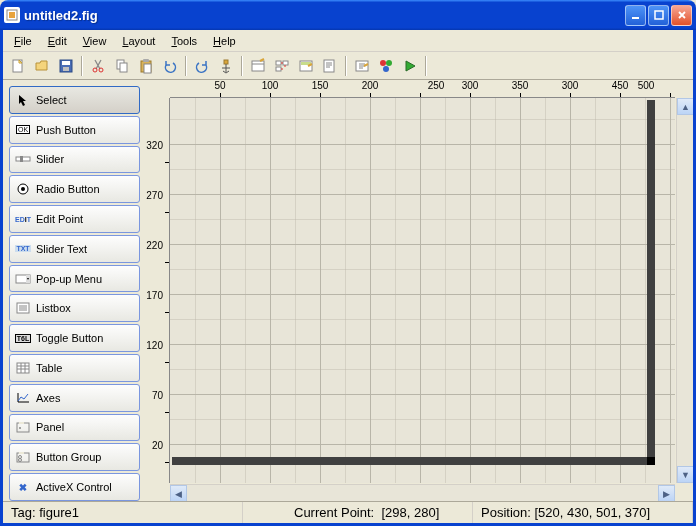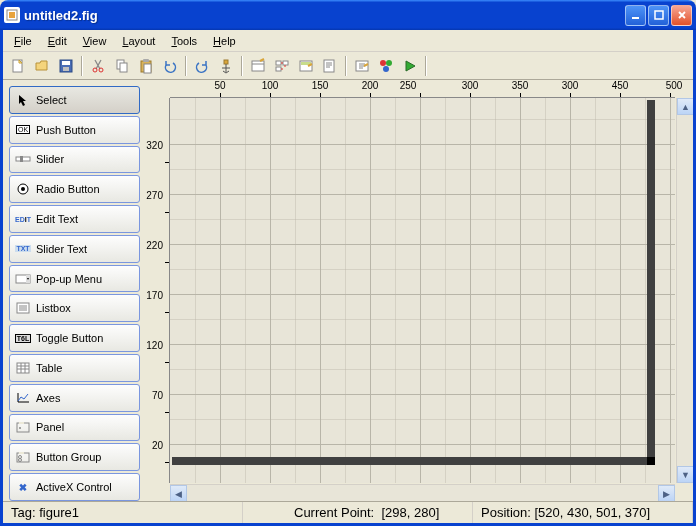--- a/index.html
+++ b/index.html
@@ -243,21 +243,21 @@
               <circle cx="6" cy="6" r="5" fill="#fff" stroke="#000"></circle>
               <circle cx="6" cy="6" r="2" fill="#000"></circle>
             </svg>
           </span>
           <span class="plabel">Radio Button</span>
         </div>
         <div class="pbtn">
           <span class="picon">
             <span style="font-size:7px;color:#36c;font-weight:bold">ED<span style="color:#000">I</span>T</span>
           </span>
-          <span class="plabel">Edit Text</span>
+          <span class="plabel">Edit Point</span>
         </div>
         <div class="pbtn">
           <span class="picon">
             <span style="font-size:7px;background:#cde;padding:0 1px;color:#36c;font-weight:bold">TXT</span>
           </span>
           <span class="plabel">Slider Text</span>
         </div>
         <div class="pbtn">
           <span class="picon">
             <svg width="16" height="10">
@@ -332,31 +332,31 @@
     <div class="canvas-area">
       <div class="ruler-h" id="rulerh">
           <div class="tick" style="left: 50px;">50</div>
           <div class="tickline" style="left: 50px;"></div>
           <div class="tick" style="left: 100px;">100</div>
           <div class="tickline" style="left: 100px;"></div>
           <div class="tick" style="left: 150px;">150</div>
           <div class="tickline" style="left: 150px;"></div>
           <div class="tick" style="left: 200px;">200</div>
           <div class="tickline" style="left: 200px;"></div>
-          <div class="tick" style="left: 238px;">250</div>
+          <div class="tick" style="left: 266px;">250</div>
           <div class="tickline" style="left: 250px;"></div>
           <div class="tick" style="left: 300px;">300</div>
           <div class="tickline" style="left: 300px;"></div>
           <div class="tick" style="left: 350px;">350</div>
           <div class="tickline" style="left: 350px;"></div>
           <div class="tick" style="left: 400px;">300</div>
           <div class="tickline" style="left: 400px;"></div>
           <div class="tick" style="left: 450px;">450</div>
           <div class="tickline" style="left: 450px;"></div>
-          <div class="tick" style="left: 504px;">500</div>
+          <div class="tick" style="left: 476px;">500</div>
           <div class="tickline" style="left: 500px;"></div>
         </div>
       <div class="ruler-v" id="rulerv">
           <div class="tick" style="bottom: 38px;">20</div>
           <div class="tickline" style="bottom: 20px;"></div>
           <div class="tick" style="bottom: 88px;">70</div>
           <div class="tickline" style="bottom: 70px;"></div>
           <div class="tick" style="bottom: 138px;">120</div>
           <div class="tickline" style="bottom: 120px;"></div>
           <div class="tick" style="bottom: 188px;">170</div>

